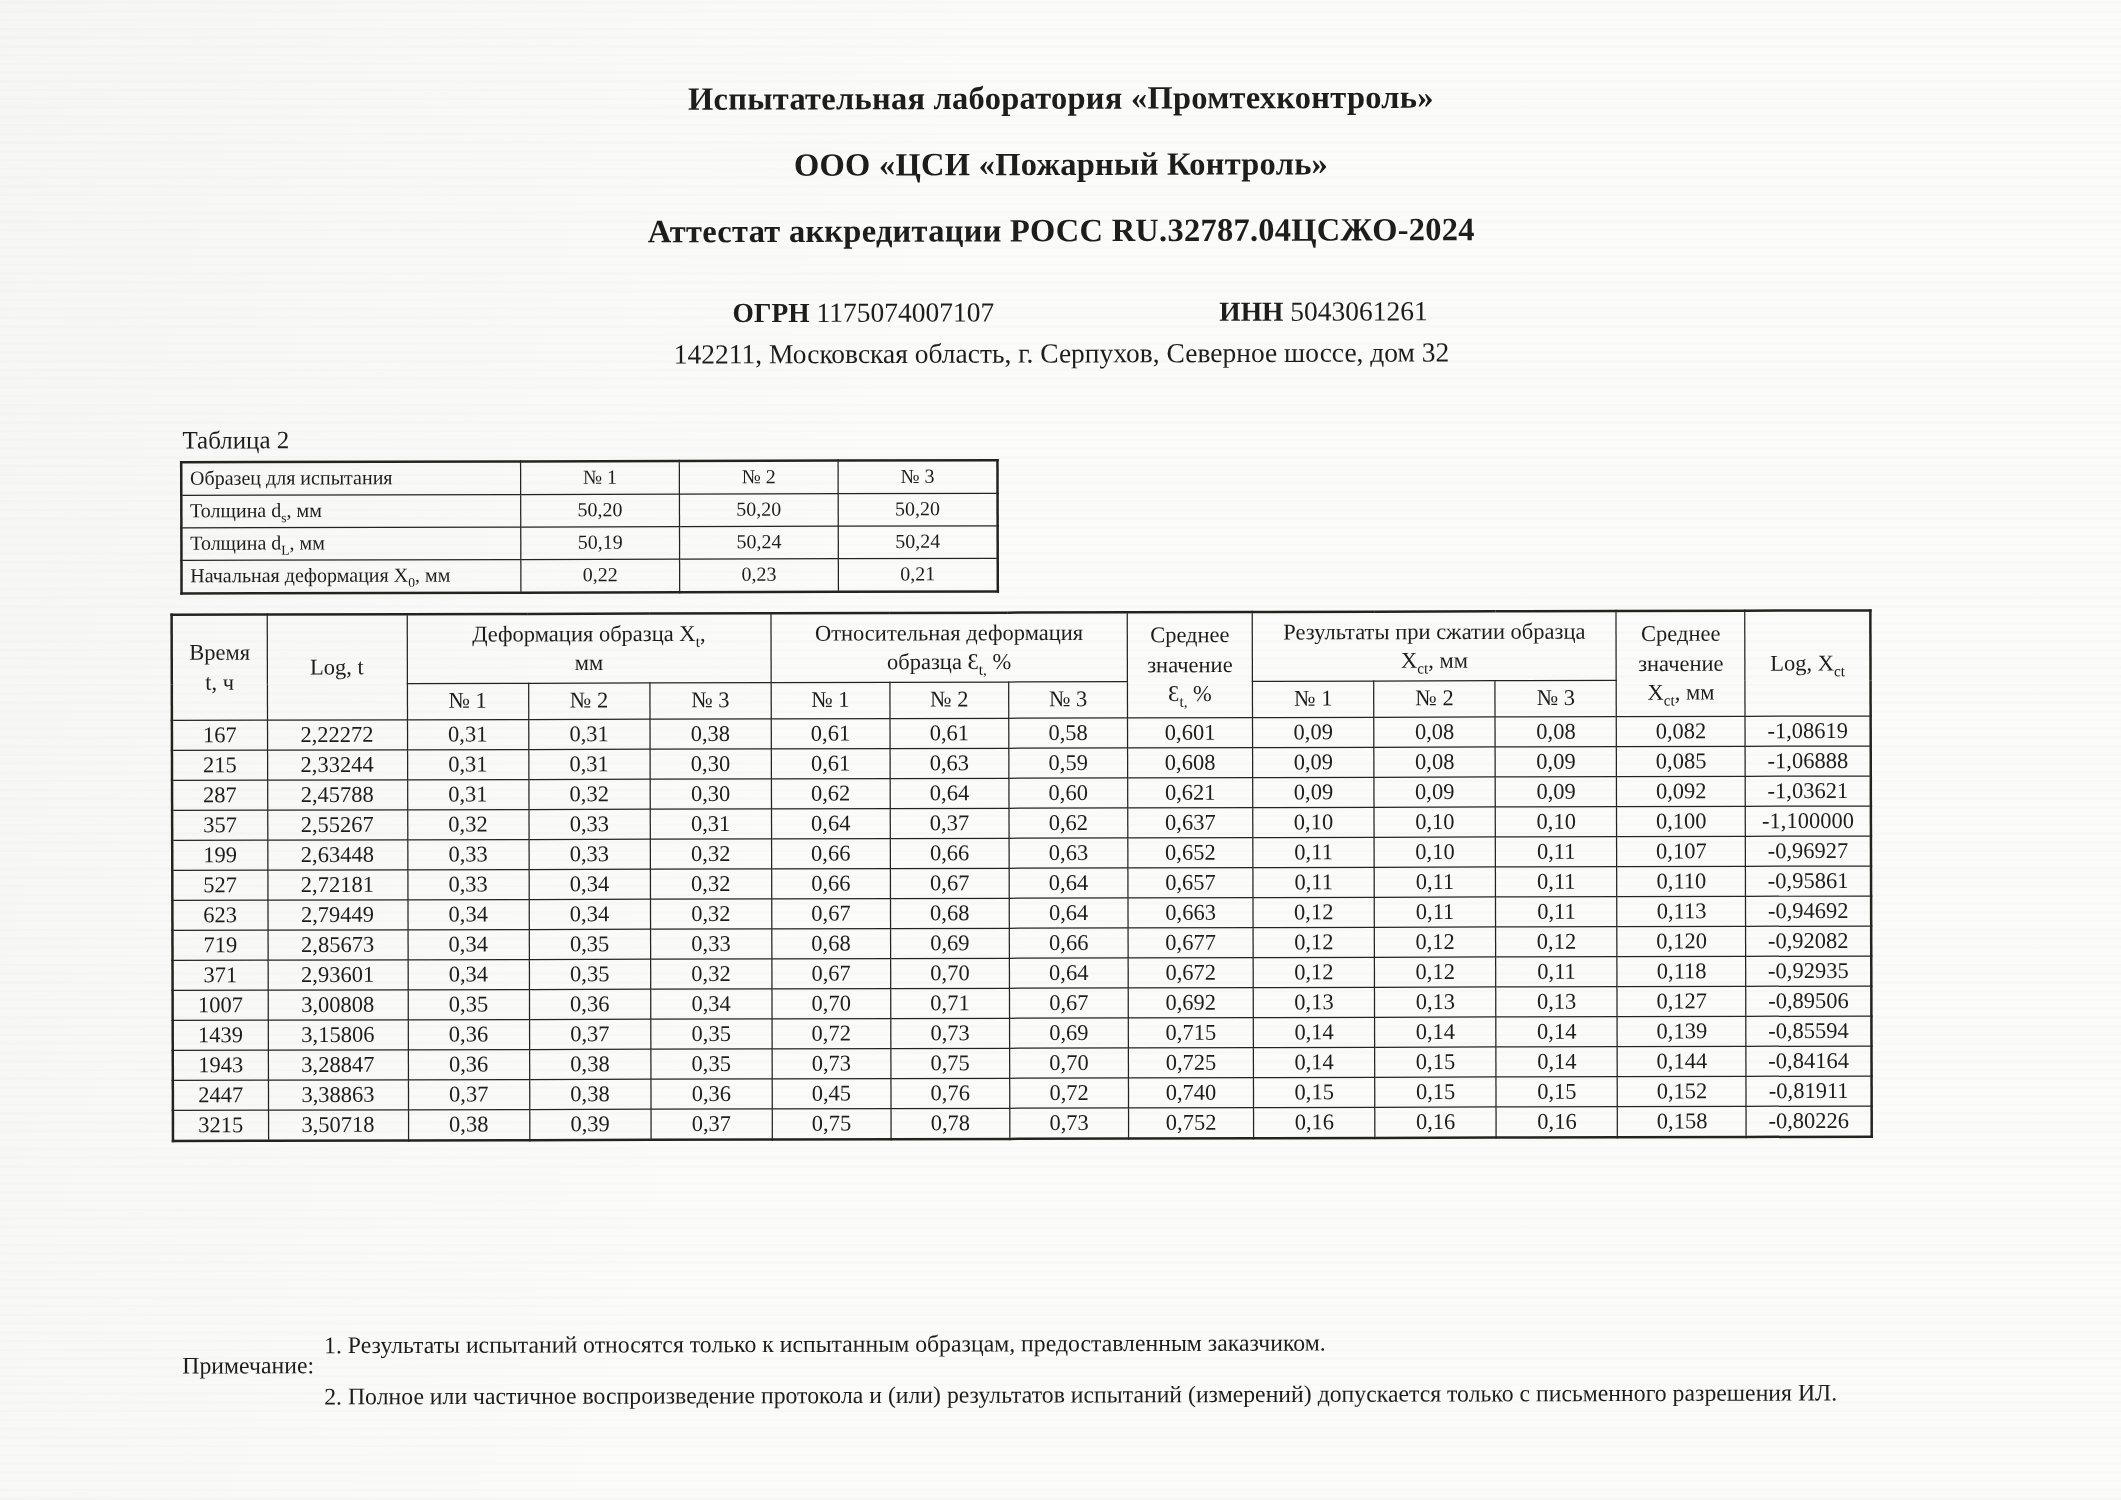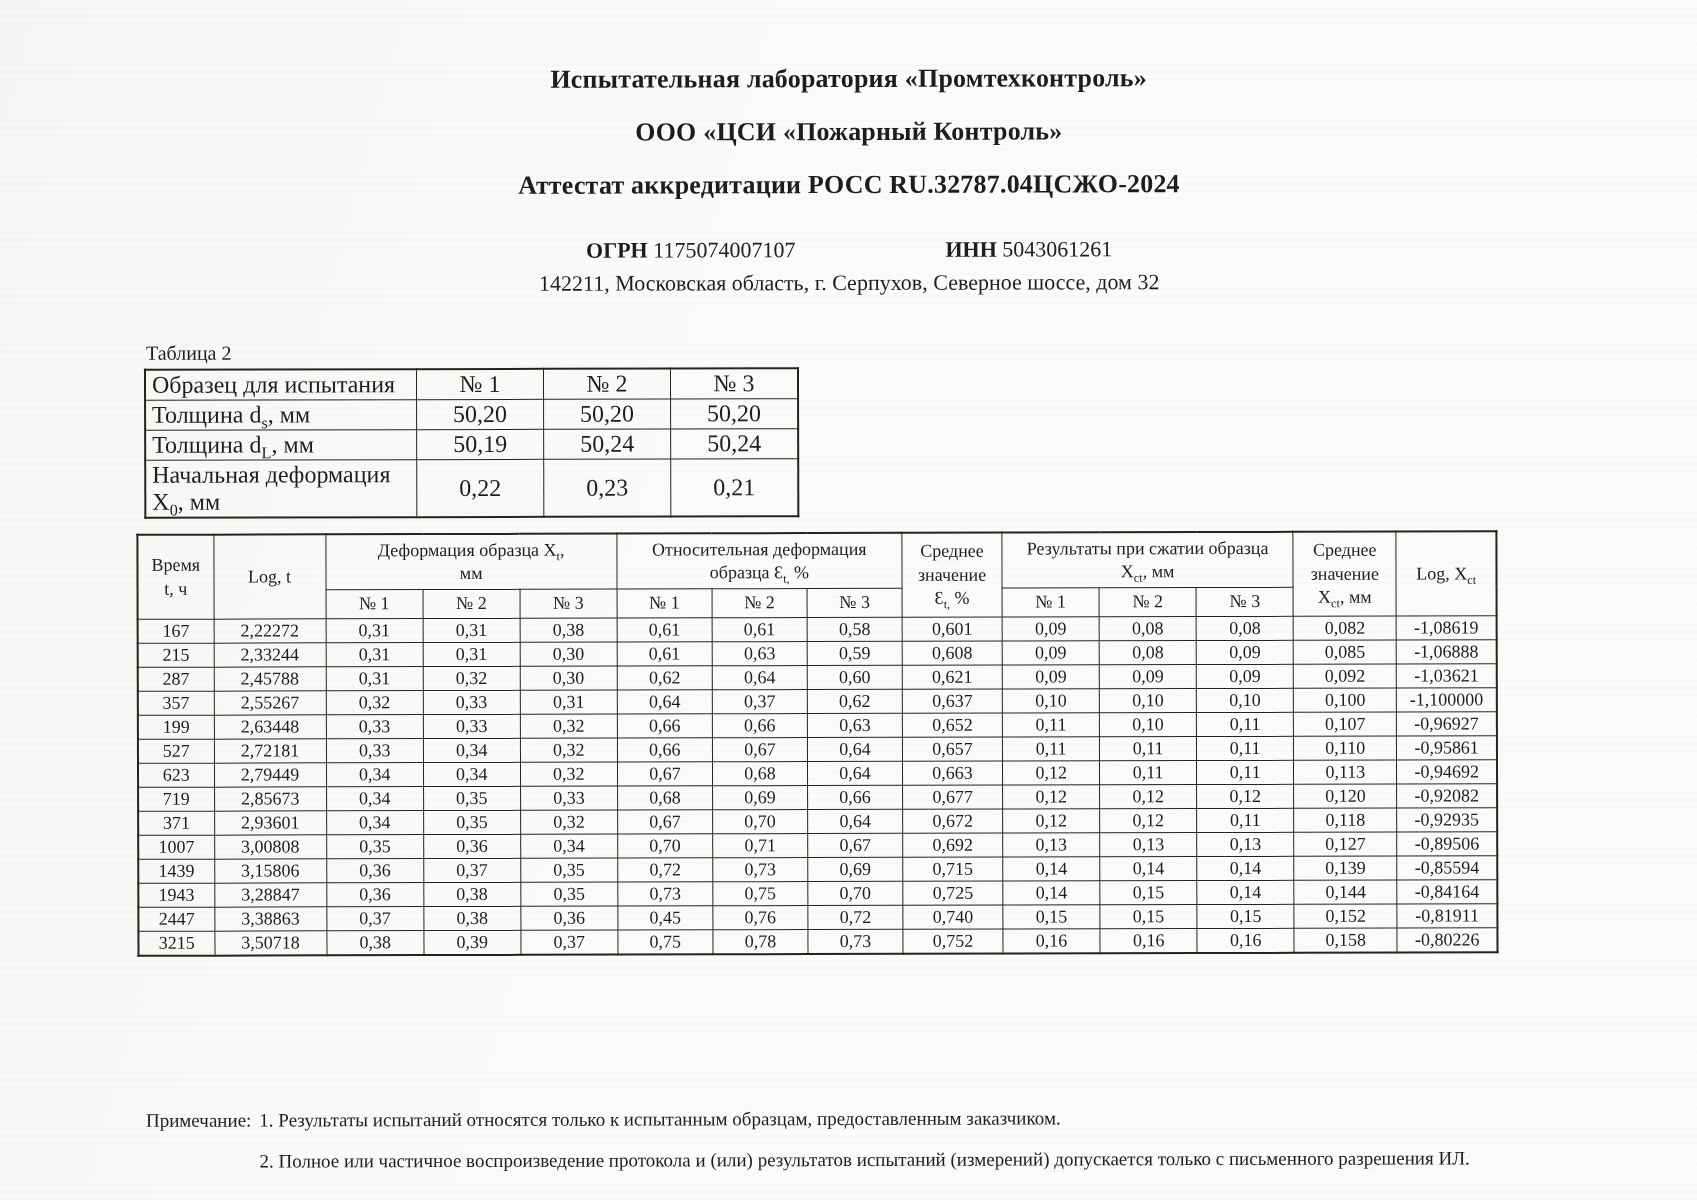--- a/index.html
+++ b/index.html
@@ -35,41 +35,41 @@
     letter-spacing: 0.2px;
     margin: 0 auto 23px auto;
     width: 1360px;
   }
   .reg-line {
     margin: 37px auto 0 auto;
     width: 1360px;
     display: flex; justify-content: center; gap: 150px;
     font-size: 22px;
   }
-  .reg-line b { font-weight: bold; }
+  .reg-line b { font-weight: bold; margin-left: 30px; }
   .address-line {
     margin: 7px auto 0 auto;
     width: 1360px;
     text-align: center;
     font-size: 22px;
   }
   sub { vertical-align: sub; font-size: 0.68em; line-height: 0; }
 
   
   table { border-collapse: collapse; table-layout: fixed; }
   td, th {
     border: 1px solid #24241f;
     font-weight: normal;
     overflow: hidden;
   }
 
   .table2-wrap { margin: 44px 0 0 143px; }
   .table2-caption { font-size: 20px; margin: 0 0 4px 2px; }
   .table2 { width: 613px; border: 2px solid #24241f; }
-  .table2 td { font-size: 24px; height: 23px; padding: 1px 6px; }
+  .table2 td { font-size: 16px; height: 23px; padding: 1px 6px; }
   .table2 td.lbl { text-align: left; width: 258px; }
   .table2 td.val { text-align: center; width: 114px; }
 
   .big-wrap { margin: 15px 0 0 135px; }
   .big {
     width: 1361px;
     border: 2px solid #24241f;
     font-size: 18px;
   }
   .big th {
@@ -89,21 +89,21 @@
     font-size: 18px;
   }
 
   
   .notes {
     margin: 152px 40px 0 143px;
     display: flex;
     font-size: 19px;
     line-height: 1.25;
   }
-  .notes .note-label { white-space: nowrap; }
+  .notes .note-label { white-space: nowrap; margin-top: 16px; }
   .notes .note-items { margin-left: 8px; display: flex; flex-direction: column; gap: 17px; }
 </style>
 </head>
 <body>
 
 <div class="doc">
 
   <div class="header-block">
     <div class="h-line">Испытательная лаборатория «Промтехконтроль»</div>
     <div class="h-line">ООО «ЦСИ «Пожарный Контроль»</div>

